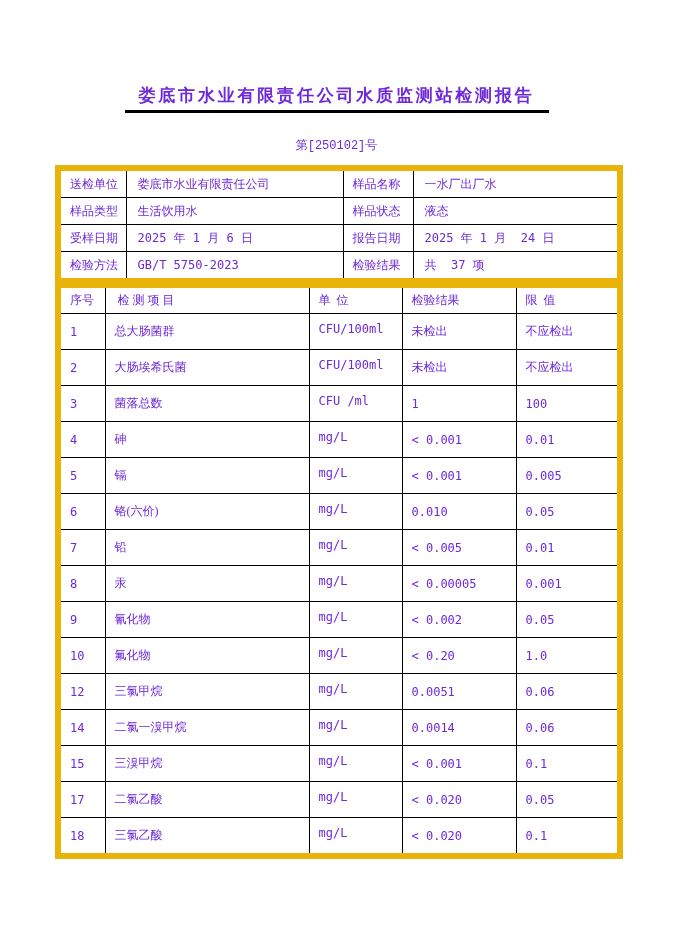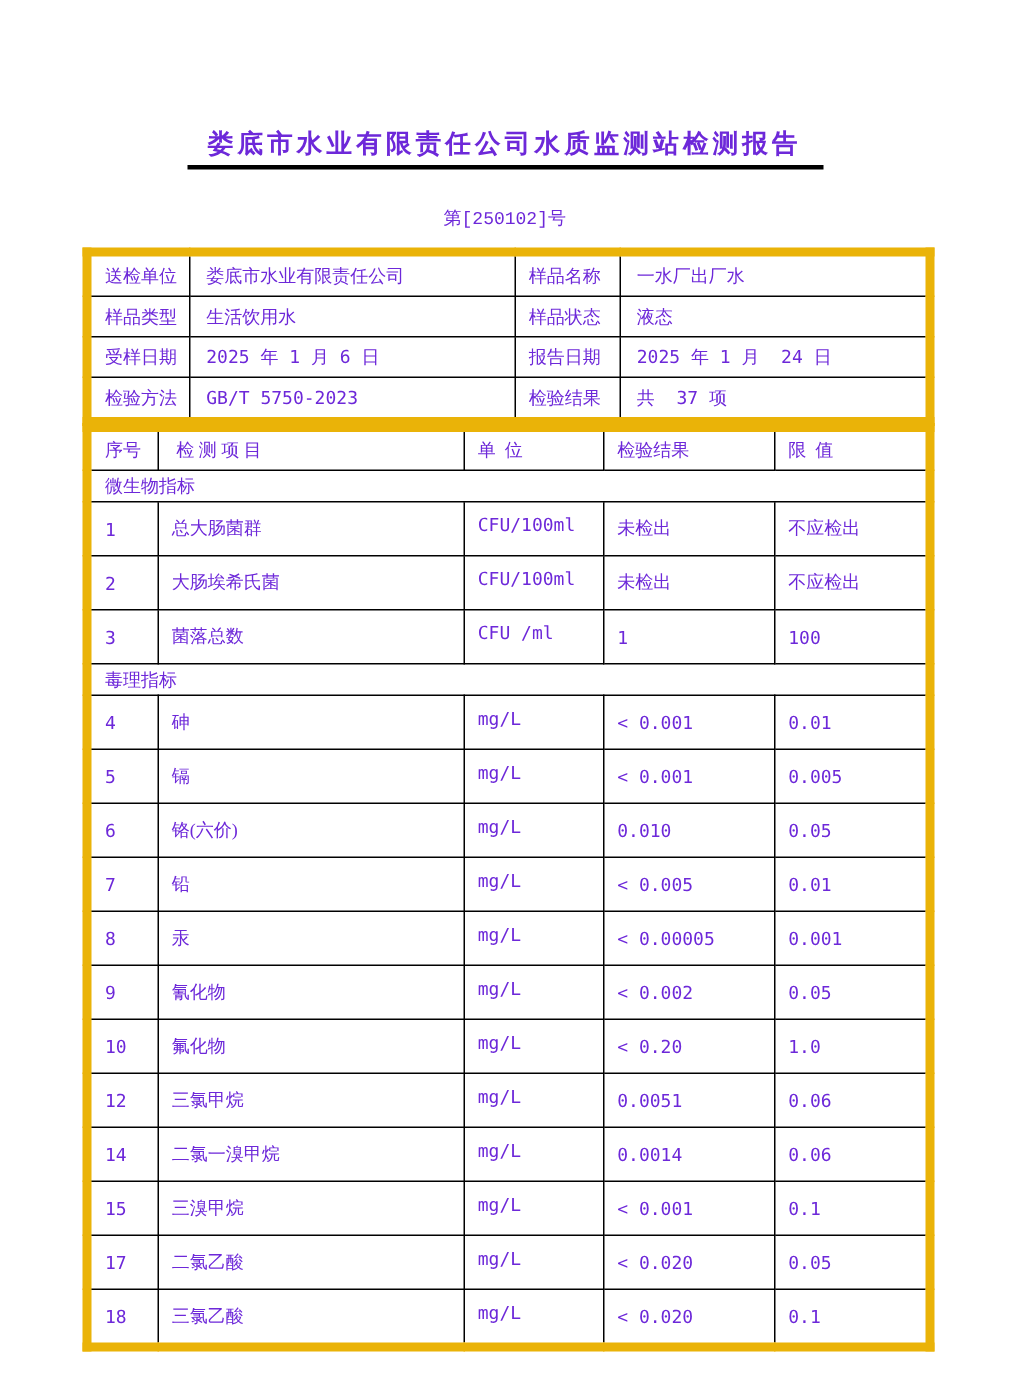--- a/index.html
+++ b/index.html
@@ -128,23 +128,20 @@
     <thead>
       <tr data-name="results-header-row">
         <th class="h-index" data-name="header-index">序号</th>
         <th class="h-item" data-name="header-item">检 测 项 目</th>
         <th class="h-unit" data-name="header-unit">单  位</th>
         <th class="h-result" data-name="header-result">检验结果</th>
         <th class="h-limit" data-name="header-limit">限  值</th>
       </tr>
     </thead>
     <tbody>
-        <tr class="section-row" data-name="section-row">
-          <td data-name="section-title" colspan="5">微生物指标</td>
-        </tr>
         <tr data-name="result-row">
           <td data-name="cell-index" class="mono">1</td>
           <td data-name="cell-item">总大肠菌群</td>
           <td data-name="cell-unit" class="mono">CFU/100ml</td>
           <td data-name="cell-result" class="mono">未检出</td>
           <td data-name="cell-limit" class="mono">不应检出</td>
         </tr>
         <tr data-name="result-row">
           <td data-name="cell-index" class="mono">2</td>
           <td data-name="cell-item">大肠埃希氏菌</td>
@@ -152,23 +149,20 @@
           <td data-name="cell-result" class="mono">未检出</td>
           <td data-name="cell-limit" class="mono">不应检出</td>
         </tr>
         <tr data-name="result-row">
           <td data-name="cell-index" class="mono">3</td>
           <td data-name="cell-item">菌落总数</td>
           <td data-name="cell-unit" class="mono">CFU /ml</td>
           <td data-name="cell-result" class="mono">1</td>
           <td data-name="cell-limit" class="mono">100</td>
         </tr>
-        <tr class="section-row" data-name="section-row">
-          <td data-name="section-title" colspan="5">毒理指标</td>
-        </tr>
         <tr data-name="result-row">
           <td data-name="cell-index" class="mono">4</td>
           <td data-name="cell-item">砷</td>
           <td data-name="cell-unit" class="mono">mg/L</td>
           <td data-name="cell-result" class="mono">&lt; 0.001</td>
           <td data-name="cell-limit" class="mono">0.01</td>
         </tr>
         <tr data-name="result-row">
           <td data-name="cell-index" class="mono">5</td>
           <td data-name="cell-item">镉</td>

